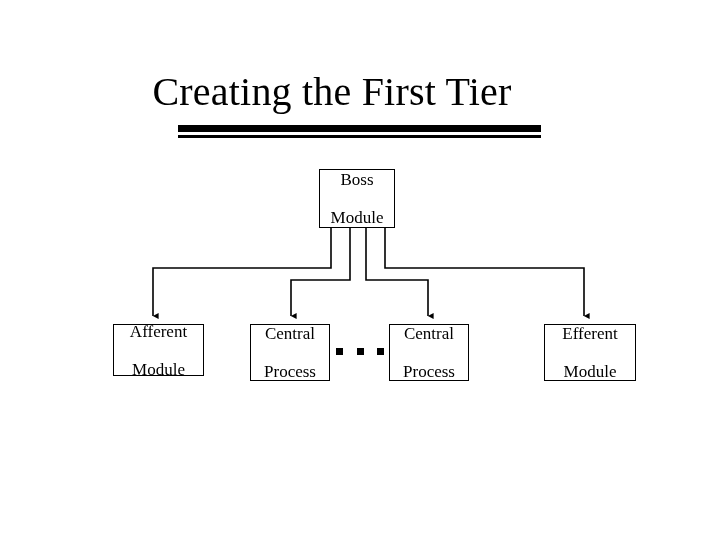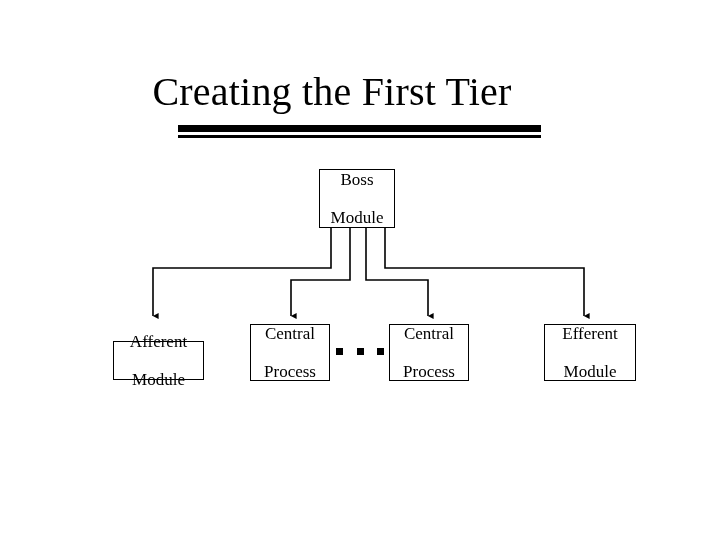--- a/index.html
+++ b/index.html
@@ -81,21 +81,21 @@
     color: #000000;
     text-align: center;
     gap: 15px;
   }
   .node-box .node-line {
     display: block;
     white-space: nowrap;
   }
 
   #box-boss     { left: 319px; top: 169px; width: 76px;  height: 59px; }
-  #box-afferent { left: 113px; top: 341px; width: 91px;  height: 39px; text-align: right; }
+  #box-afferent { left: 113px; top: 324px; width: 91px;  height: 52px; text-align: right; }
   #box-central-1{ left: 250px; top: 324px; width: 80px;  height: 57px; }
   #box-central-2{ left: 389px; top: 324px; width: 80px;  height: 57px; }
   #box-efferent { left: 544px; top: 324px; width: 92px;  height: 57px; }
 
   
   #ellipsis-dots {
     position: absolute;
     left: 336px;
     top: 345px;
     width: 48px;

